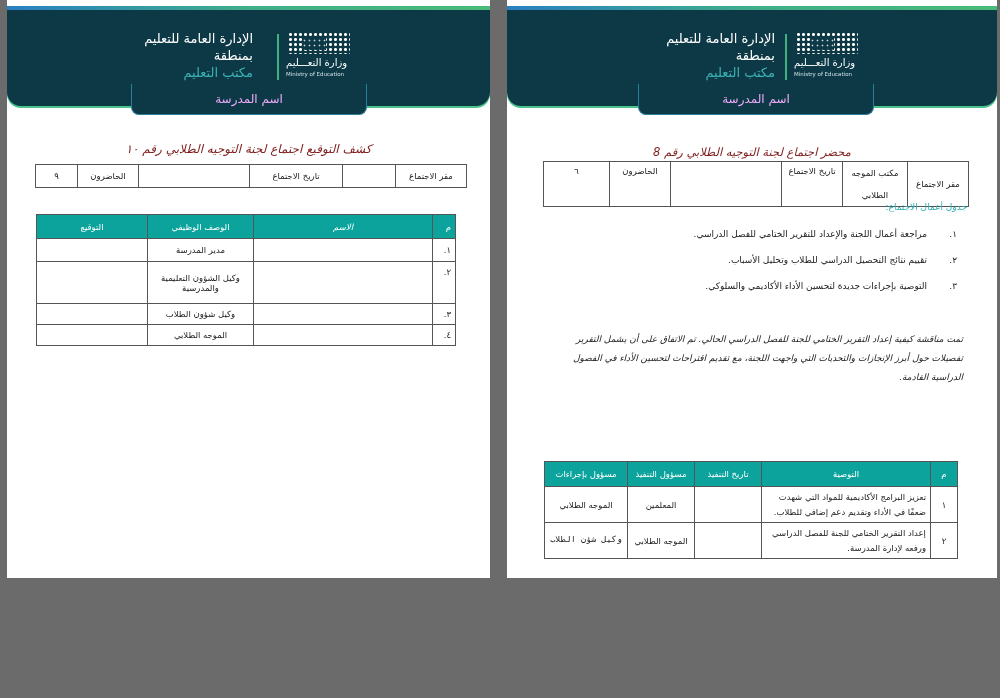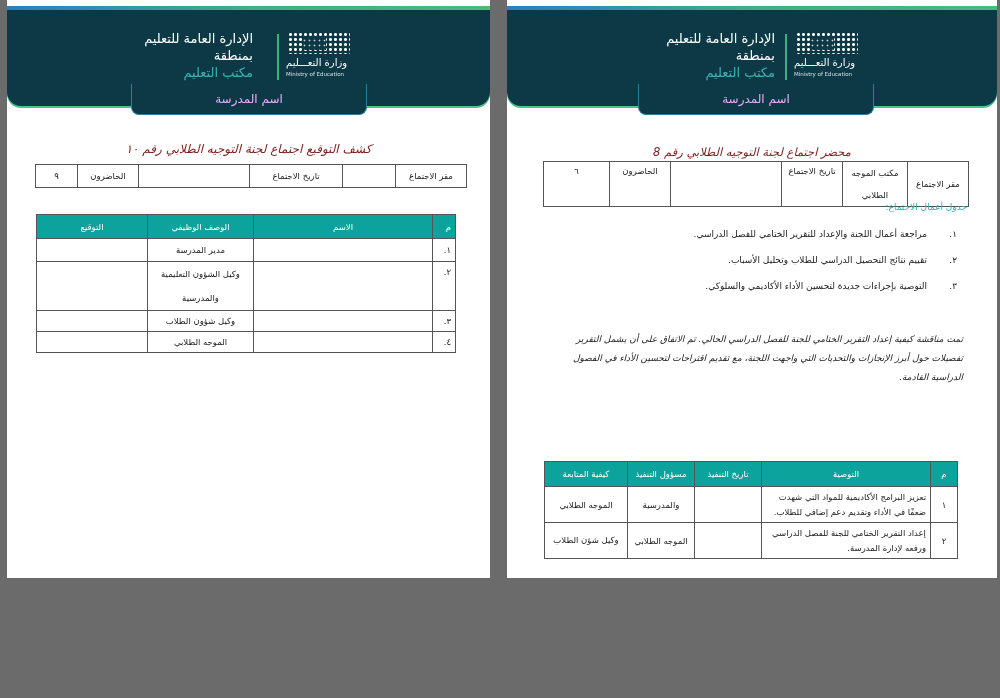--- a/index.html
+++ b/index.html
@@ -66,34 +66,34 @@
       <td style="width:52px;">الحاضرون</td>
       <td>٩</td>
     </tr>
   </tbody>
     </table>
 
   <table style="left:29px;top:214px;width:420px;">
     <tbody>
         <tr style="height:24px;">
       <th style="width:14px;text-align:right;">م</th>
-      <th style="width:170px;">الاسم</th>
+      <th style="width:170px;font-style:italic;">الاسم</th>
       <th style="width:97px;">الوصف الوظيفي</th>
       <th>التوقيع</th>
     </tr>
     <tr style="height:23px;">
       <td style="text-align:right;">١.</td>
       <td></td>
       <td>مدير المدرسة</td>
       <td></td>
     </tr>
     <tr style="height:42px;">
       <td style="text-align:right;vertical-align:top;padding-top:5px;">٢.</td>
       <td></td>
-      <td style="line-height:24px;">وكيل الشؤون التعليمية والمدرسية</td>
+      <td style="line-height:10px;">وكيل الشؤون التعليمية والمدرسية</td>
       <td></td>
     </tr>
     <tr style="height:21px;">
       <td style="text-align:right;">٣.</td>
       <td></td>
       <td>وكيل شؤون الطلاب</td>
       <td></td>
     </tr>
     <tr style="height:21px;">
       <td style="text-align:right;">٤.</td>
@@ -159,35 +159,35 @@
 
   <div class="para" style="left:38px;width:418px;top:330px;">تمت مناقشة كيفية إعداد التقرير الختامي للجنة للفصل الدراسي الحالي. تم الاتفاق على أن يشمل التقرير تفصيلات حول أبرز الإنجازات والتحديات التي واجهت اللجنة، مع تقديم اقتراحات لتحسين الأداء في الفصول الدراسية القادمة.</div>
 
   <table style="left:37px;top:461px;width:414px;">
     <tbody>
         <tr style="height:25px;">
       <th style="width:18px;">م</th>
       <th style="width:160px;">التوصية</th>
       <th style="width:58px;">تاريخ التنفيذ</th>
       <th style="width:58px;">مسؤول التنفيذ</th>
-      <th>كيفية المتابعة</th>
+      <th>مسؤول بإجراءات</th>
     </tr>
     <tr style="height:36px;">
       <td>١</td>
       <td style="text-align:right;line-height:15px;">تعزيز البرامج الأكاديمية للمواد التي شهدت ضعفًا في الأداء وتقديم دعم إضافي للطلاب.</td>
       <td></td>
-      <td>والمدرسية</td>
+      <td>المعلمين</td>
       <td>الموجه الطلابي</td>
     </tr>
     <tr style="height:36px;">
       <td>٢</td>
       <td style="text-align:right;line-height:15px;">إعداد التقرير الختامي للجنة للفصل الدراسي ورفعه لإدارة المدرسة.</td>
       <td></td>
       <td>الموجه الطلابي</td>
-      <td style="line-height:15px;">وكيل شؤن الطلاب</td>
+      <td style="line-height:15px;font-family:Liberation Mono, monospace;">وكيل شؤن الطلاب</td>
     </tr>
   </tbody>
     </table>
 
   <div class="closing" style="right:145px;top:596px;">
     <span>انتهاء الاجتماع في تمام الساعة</span>
     <span style="display:inline-block;width:18px;"></span>
     <span>مع الشكر للحاضرين.</span>
   </div>
 

